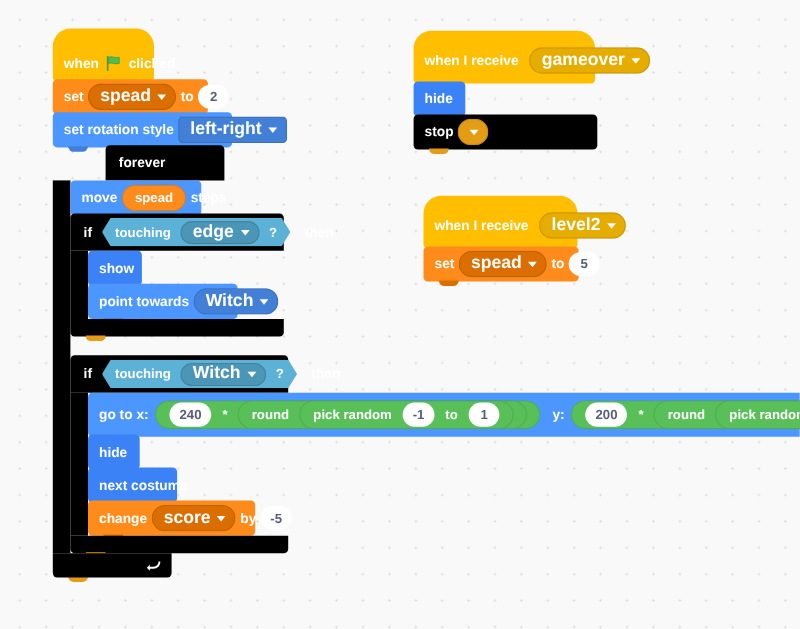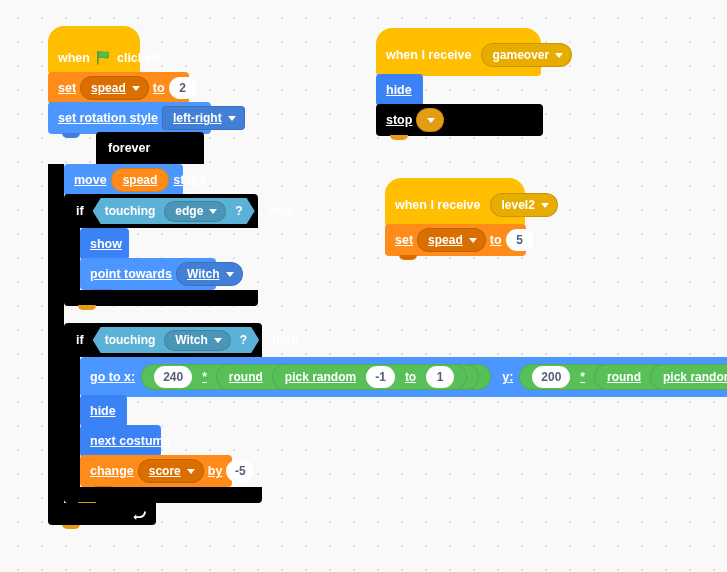--- a/index.html
+++ b/index.html
@@ -25,21 +25,20 @@
     display: flex;
     align-items: center;
     color: #fff;
     font-size: 12.5px;
     font-weight: bold;
     white-space: nowrap;
     border-radius: 4px;
     padding: 0 10px;
     height: 32px;
     margin-top: -2px;
-    text-decoration: underline;
   }
   .blk.first { margin-top: 0; }
 
   
   .blk::before {
     content: "";
     position: absolute;
     left: 14px; top: 0;
     width: 18px; height: 4px;
     border-bottom-left-radius: 4px;
@@ -101,21 +100,21 @@
     margin: 0 4px;
   }
   .dropdown {
     display: inline-flex;
     align-items: center;
     gap: 6px;
     height: 24px;
     padding: 0 8px 0 10px;
     border-radius: 4px;
     color: #fff;
-    font-size: 12px;
+    font-size: 16px;
     font-weight: bold;
     margin: 0 4px;
     border: 1px solid rgba(0,0,0,0.12);
   }
   .caret {
     width: 0; height: 0;
     border-left: 4.5px solid transparent;
     border-right: 4.5px solid transparent;
     border-top: 5px solid #fff;
     display: inline-block;

